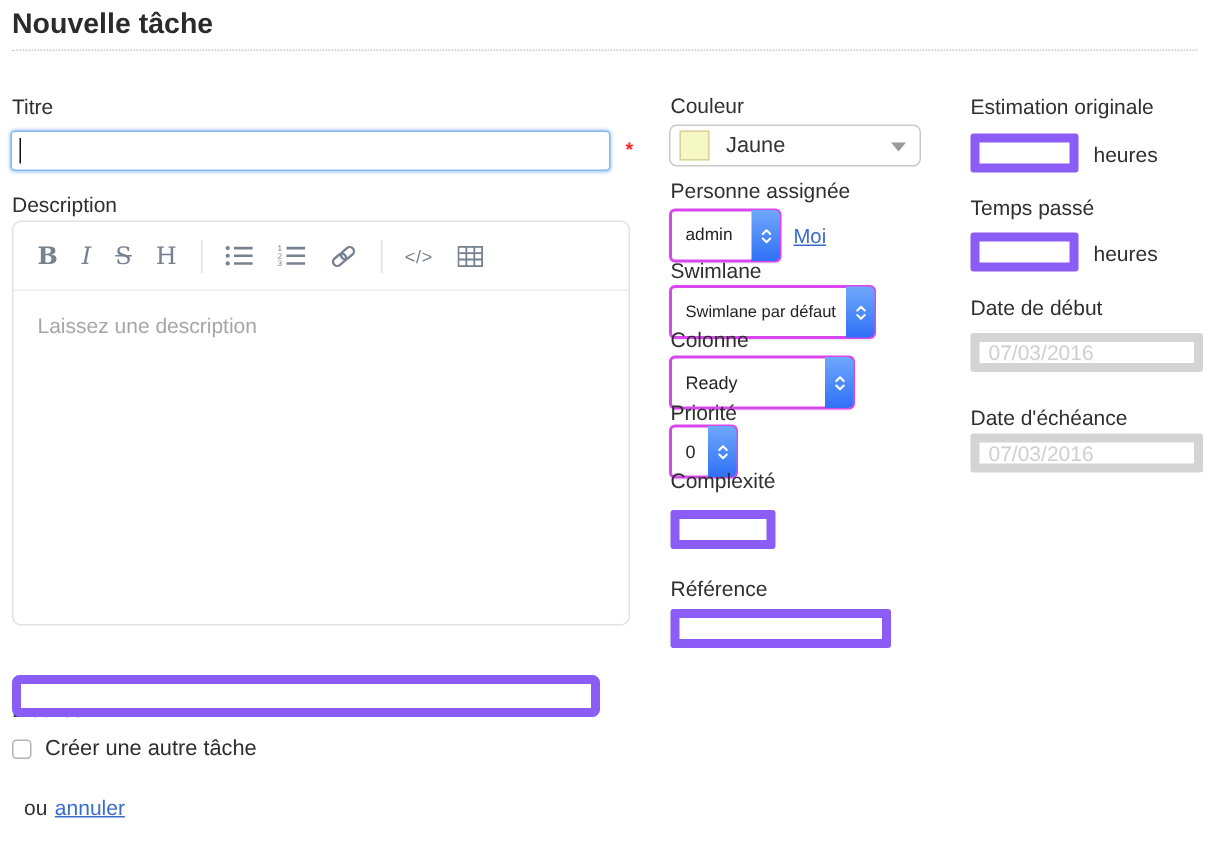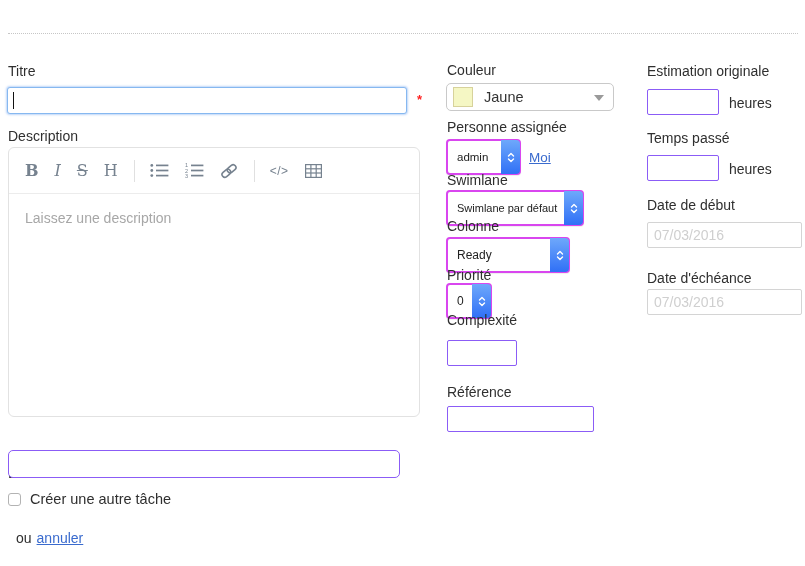--- a/index.html
+++ b/index.html
@@ -17,21 +17,21 @@
   }
   #header-rule {
     position: absolute; left: 8px; top: 33px; width: 790px;
     border-top: 1px dotted #c6c6c6;
   }
 
   
   .lbl { position: absolute; font-size: 14px; color: #2f2f2f; white-space: nowrap; }
   .inp {
     position: absolute; height: 26px; background: #fff;
-    border: 1px solid #8b5cf6; border-radius: 2px;
+    border: 6px solid #8b5cf6; border-radius: 2px;
     font-family: "Liberation Sans", sans-serif; font-size: 14px; color: #333;
     padding: 0 6px; outline: none;
   }
   .inp::placeholder { color: #cfcfcf; opacity: 1; }
   a { text-decoration: underline; }
 
   
   #titre-label { left: 8px; top: 63px; text-align: right; }
   #titre-input {
     left: 7px; top: 87px; width: 400px; height: 27px;
@@ -142,20 +142,21 @@
   #debut-label { left: 647px; top: 197px; }
   #debut-input { left: 647px; top: 222px; width: 155px; border-color: #d4d4d4; }
   #echeance-label { left: 647px; top: 270px; }
   #echeance-input { left: 647px; top: 289px; width: 155px; border-color: #d4d4d4; }
 </style>
 </head>
 <body>
 
 <div id="app">
 
+  <h1 id="page-title">Nouvelle tâche</h1>
   <div id="header-rule"></div>
 
   <label id="titre-label" class="lbl">Titre</label>
   <input id="titre-input" class="inp" type="text" value="" style="">
   <span id="text-caret"></span>
   <span id="titre-required">*</span>
 
   <label id="desc-label" class="lbl">Description</label>
   <div id="editor">
     <div id="editor-toolbar">

